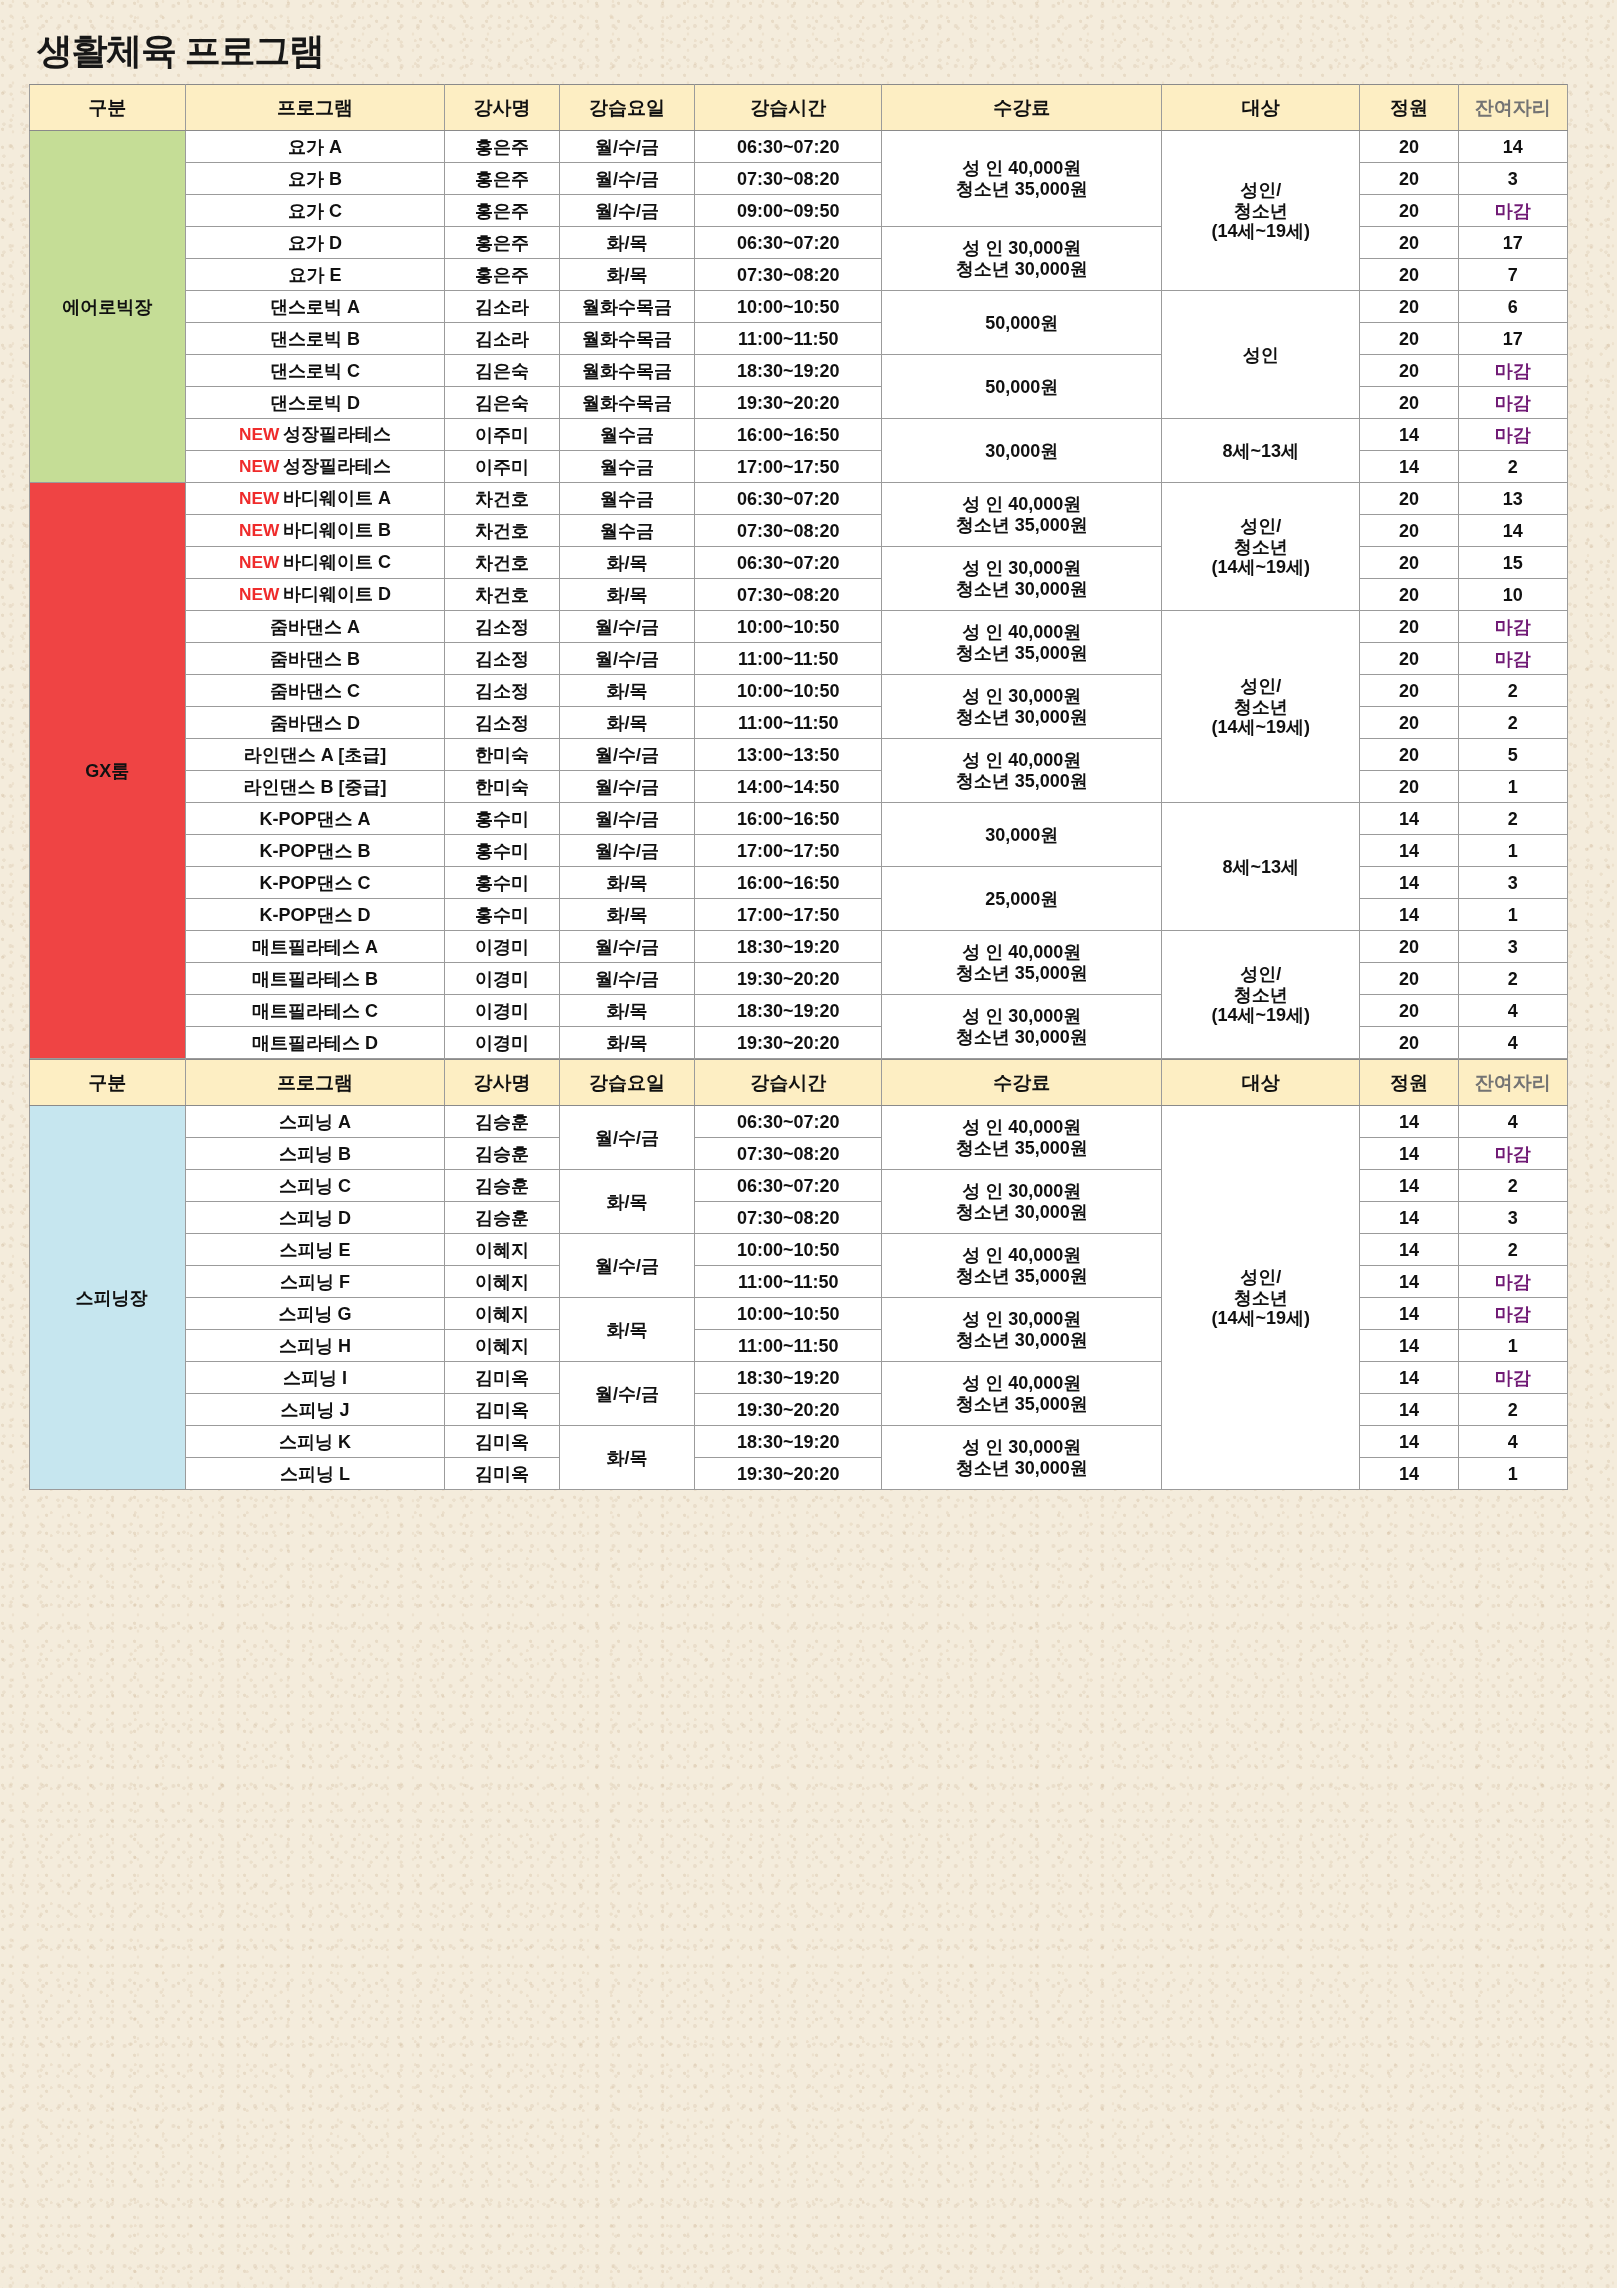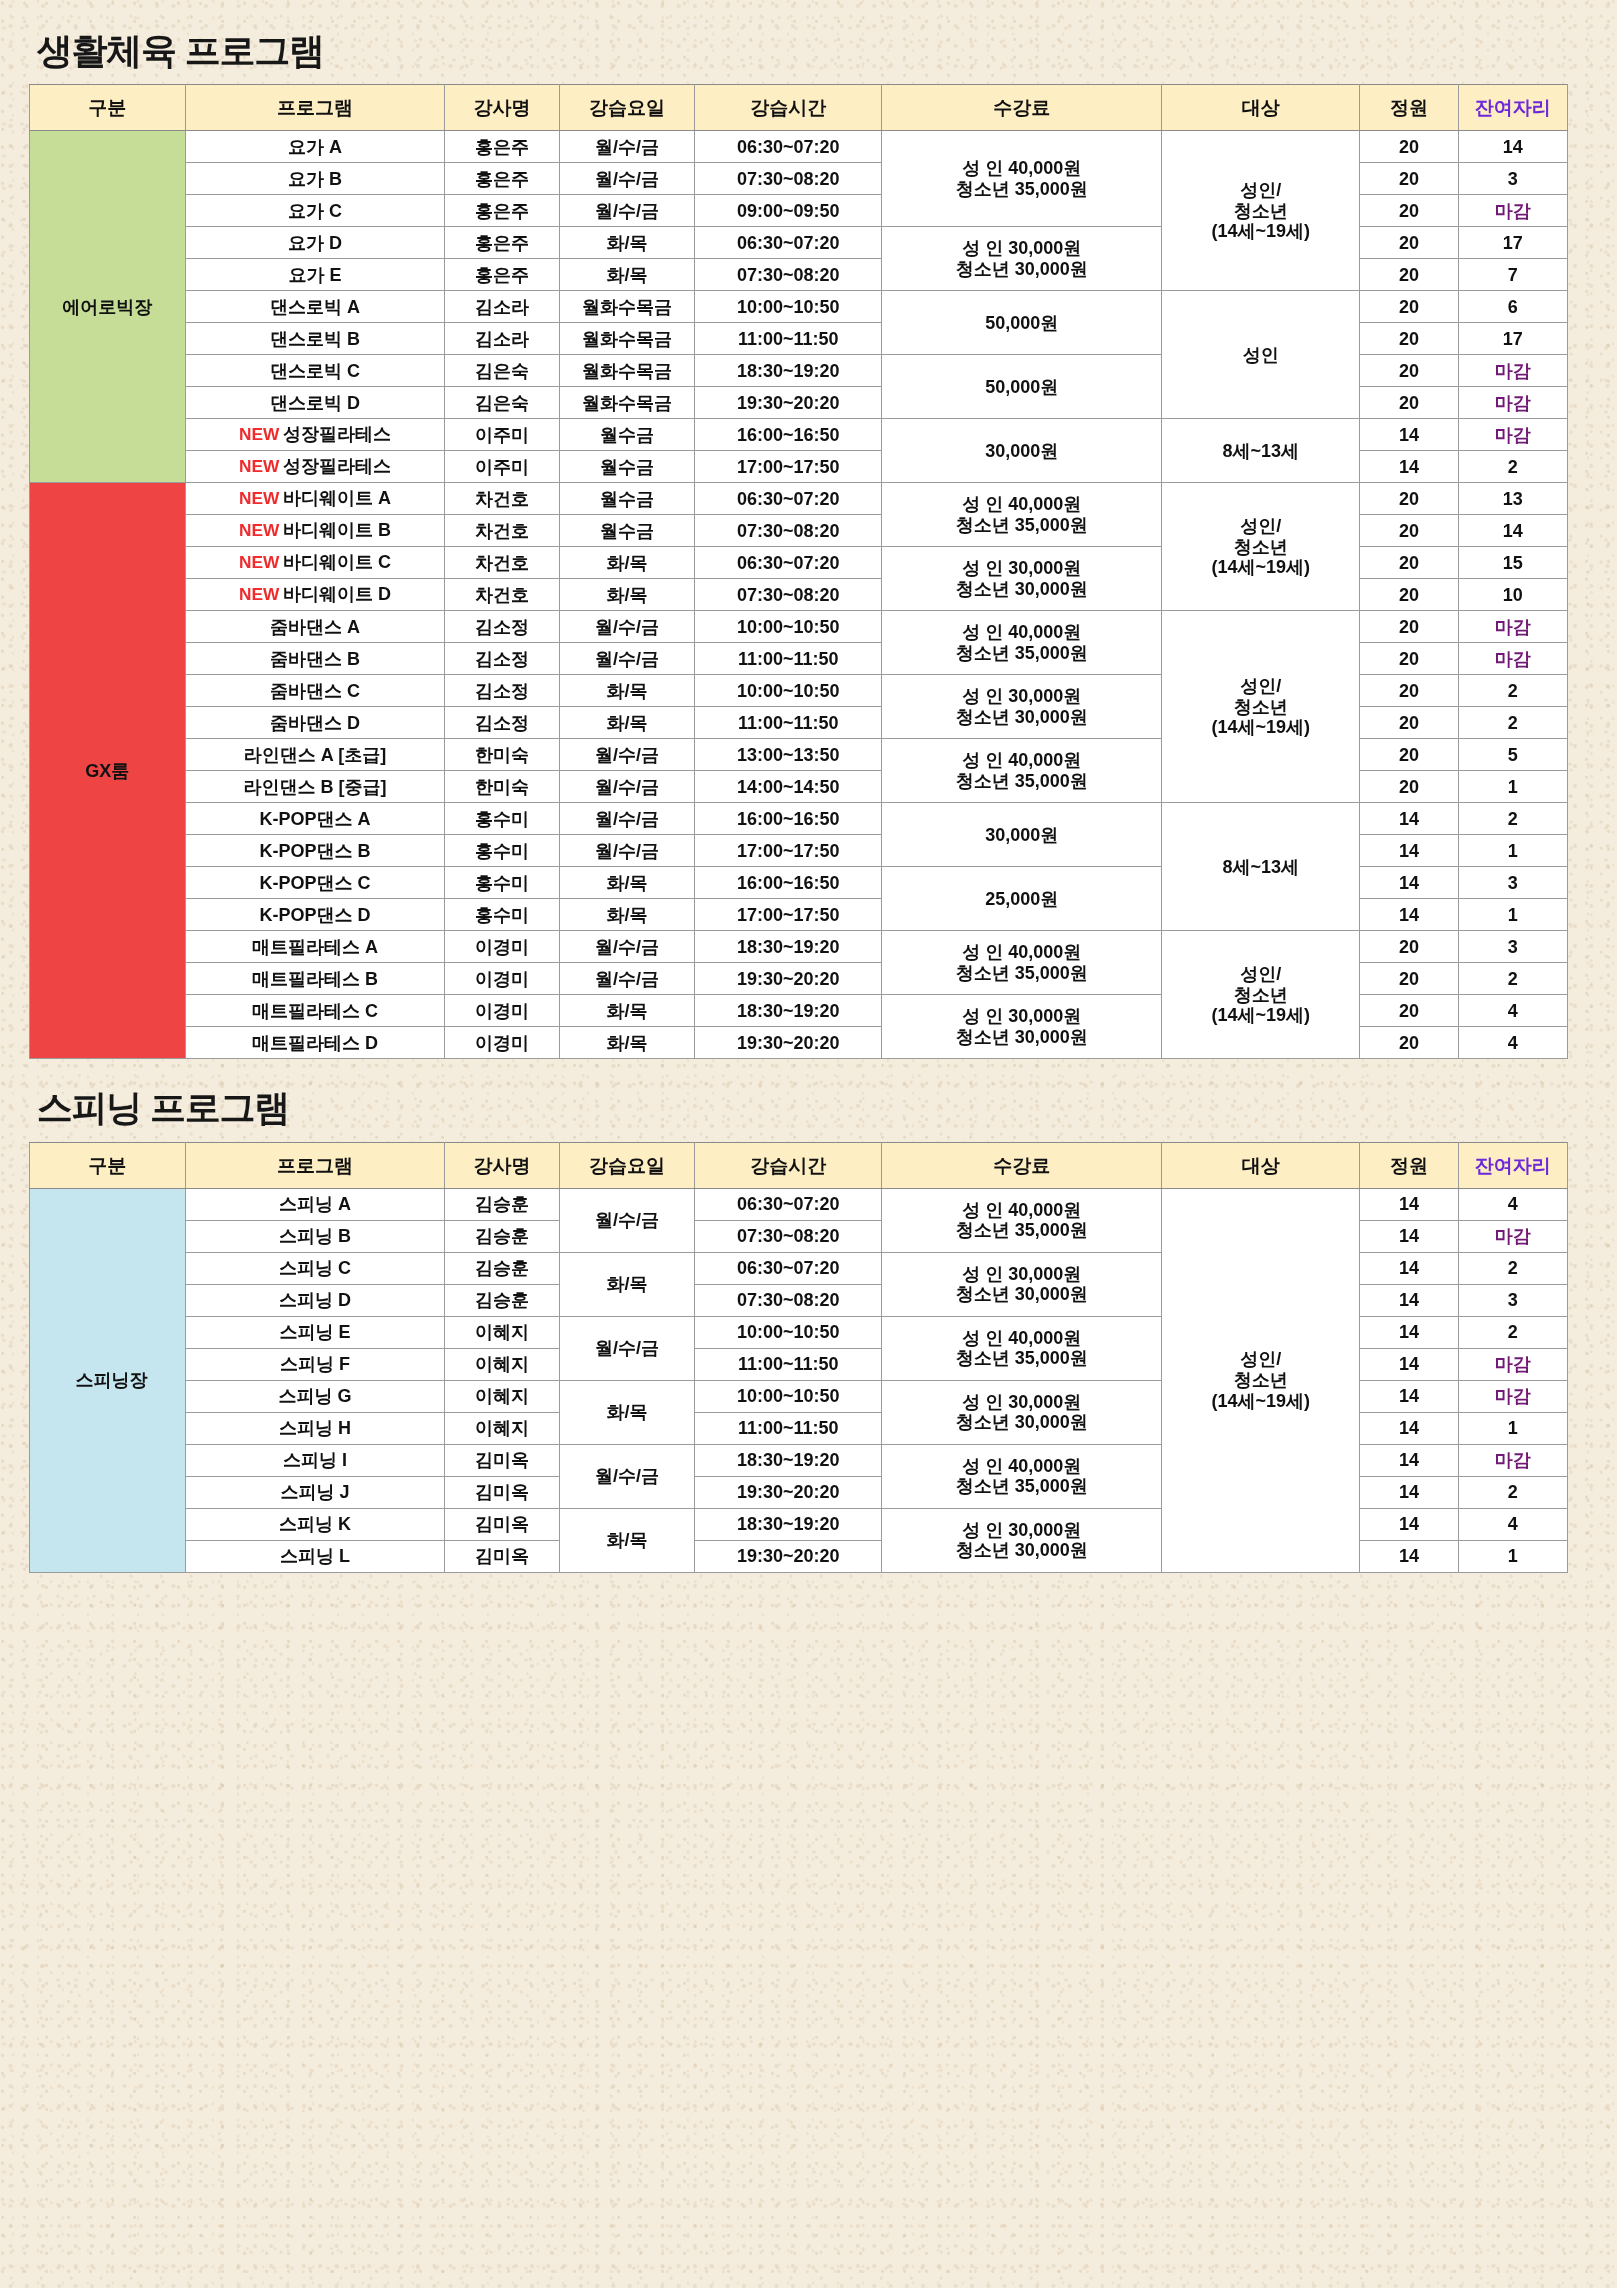--- a/index.html
+++ b/index.html
@@ -54,21 +54,21 @@
     white-space: nowrap;
     overflow: hidden;
   }
   table.sched thead th {
     background: #fdeec3;
     height: 46px;
     font-size: 19px;
     border-top: 1.9px solid #8a8a8a;
     border-bottom: 1.9px solid #8a8a8a;
   }
-  table.sched thead th.hd-last { color: #6d28d9; text-align: center; }
+  table.sched thead th.hd-last { color: #737373; text-align: center; }
   table.sched tbody td { height: 32px; }
 
   td.cat {
     font-size: 20px;
     border-right: 1.9px solid #8a8a8a;
   }
   td.cat.aero { background: #c5dd96; }
   td.cat.gx   { background: #ef4444; }
   td.cat.spin { background: #c6e6ef; padding-left: 14px; }
 
@@ -383,21 +383,20 @@
           <td class="prog thickbot">매트필라테스 D</td>
           <td class="teacher thickbot">이경미</td>
           <td class="days thickbot">화/목</td>
           <td class="time thickbot">19:30~20:20</td>
           <td class="cap thickbot">20</td>
           <td class="left thickbot">4</td>
         </tr>
       </tbody>
   </table>
 
-  <div class="section-title second">스피닝 프로그램</div>
 
   <table class="sched" id="table-1">
     <colgroup>
       <col class="c-cat">
         <col class="c-prog">
         <col class="c-tch">
         <col class="c-day">
       <col class="c-time">
         <col class="c-fee">
         <col class="c-tgt">

